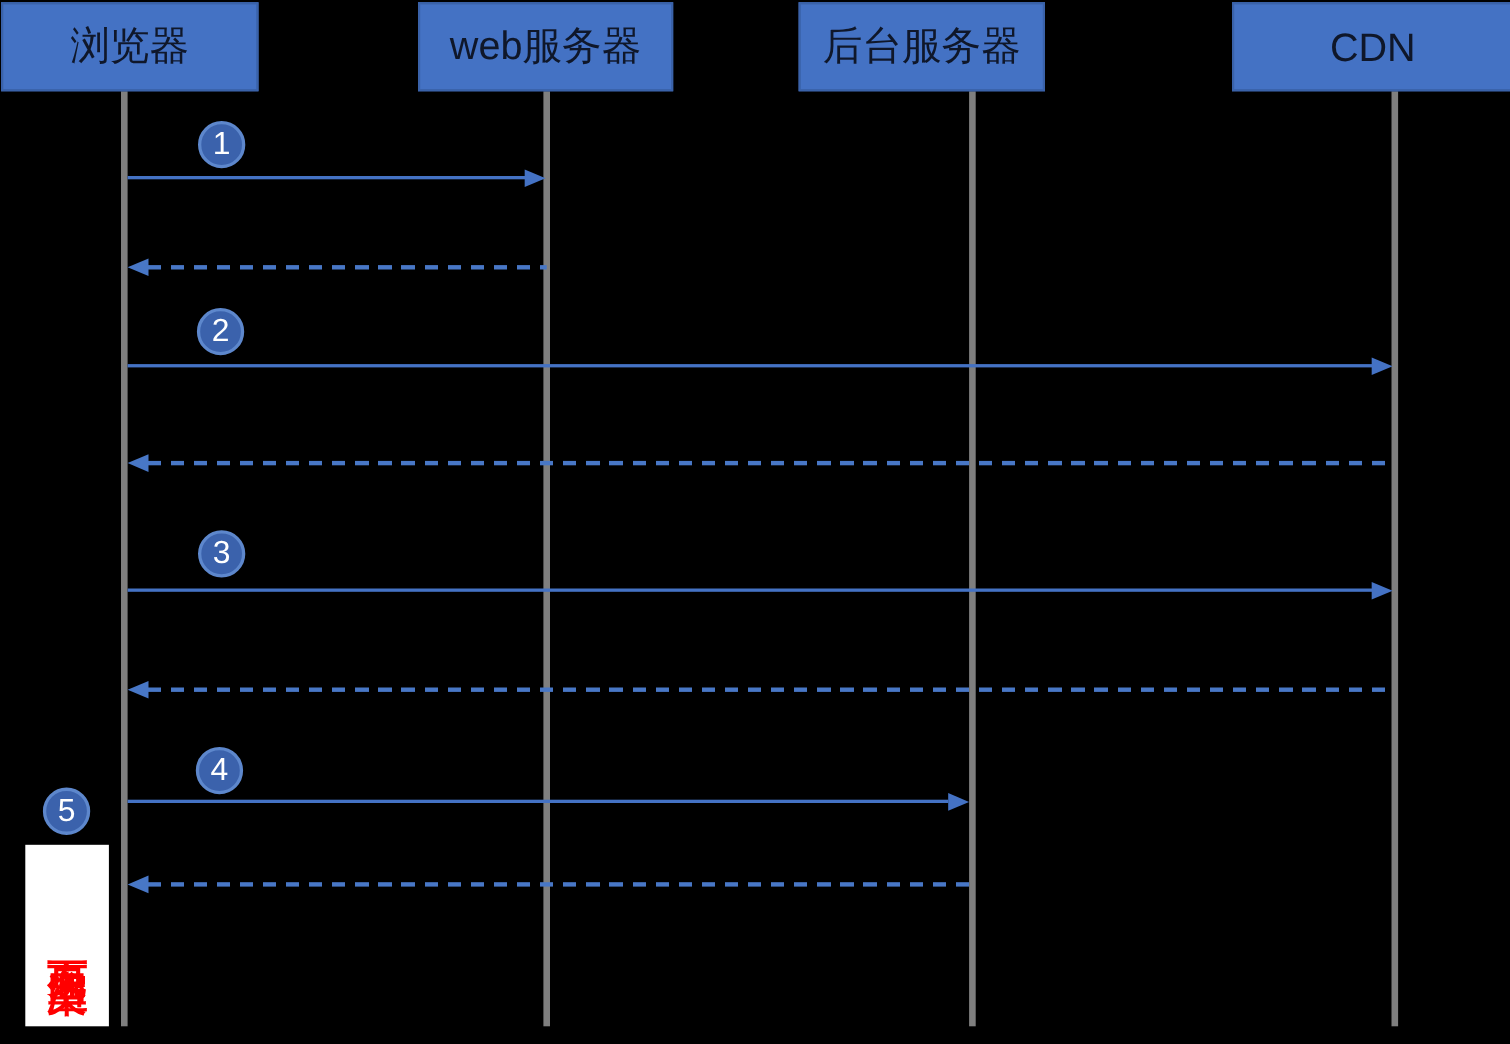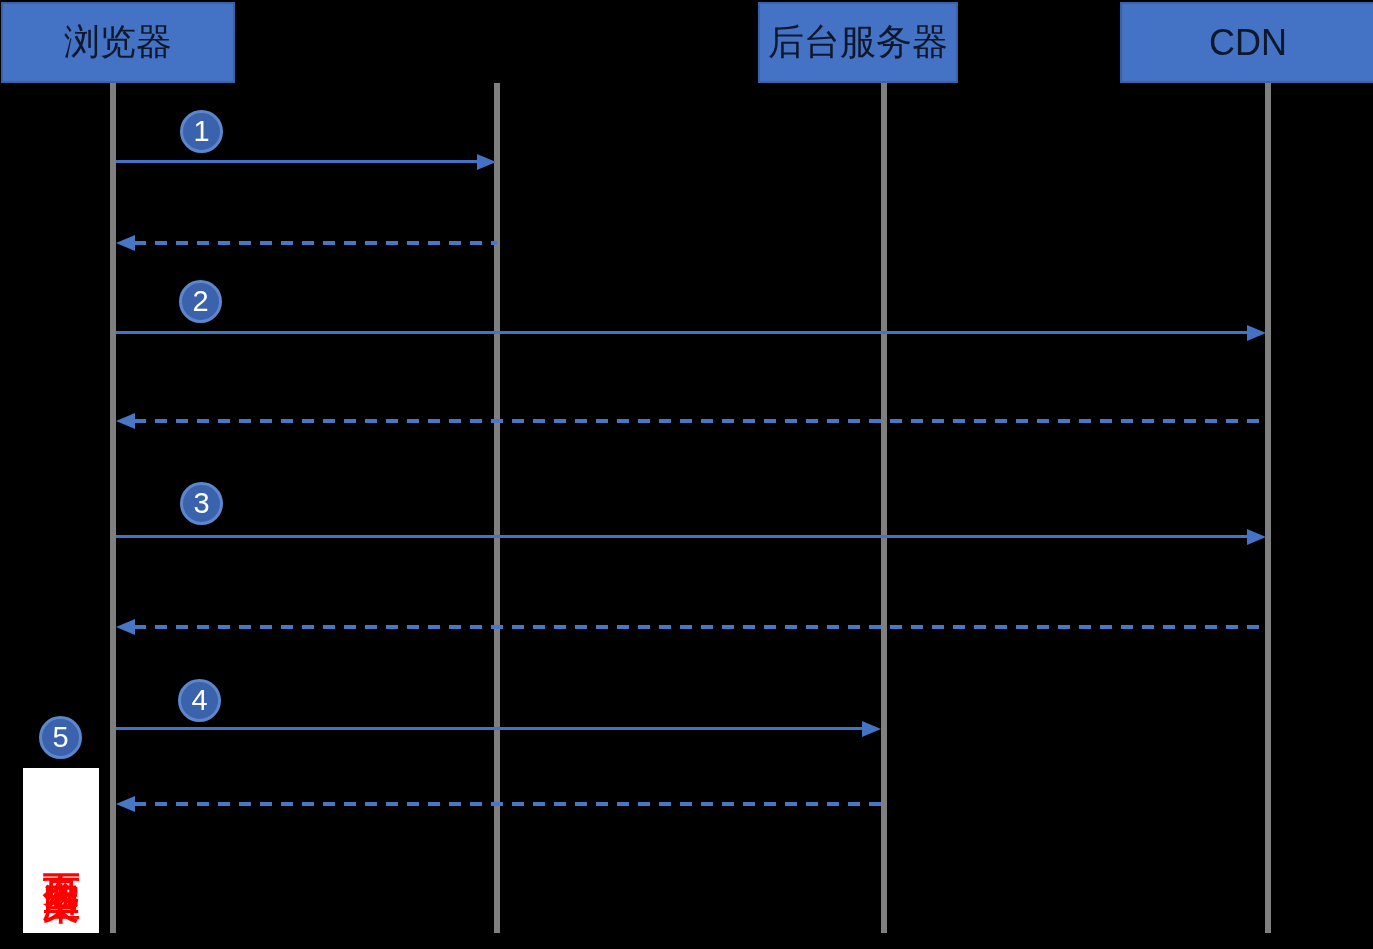--- a/index.html
+++ b/index.html
@@ -99,21 +99,22 @@
     text-orientation: upright;
     letter-spacing: 3px;
   }
 </style>
 </head>
 <body>
 
 <div class="diagram">
 
   <div class="actor-box" style="left:1px; width:234px;">浏览器</div>
-  <div class="actor-box" style="left:758px; width:200px;font-family:Liberation Mono, monospace;">后台服务器</div>
+  <div class="actor-box" style="left:380px; width:232px;">web服务器</div>
+  <div class="actor-box" style="left:726px; width:224px;font-family:Liberation Mono, monospace;">后台服务器</div>
   <div class="actor-box" style="left:1120px; width:256px;text-align:center;">CDN</div>
 
   <div class="lifeline" style="left:110px;"></div>
   <div class="lifeline" style="left:494px;"></div>
   <div class="lifeline" style="left:881px;"></div>
   <div class="lifeline" style="left:1265px;"></div>
 
   <div class="arrow-line-solid" style="left:116px; top:160px; width:363px;"></div>
   <div class="head-right" style="left:477px; top:154px;"></div>
   <div class="head-left" style="left:116px; top:235px;"></div>

